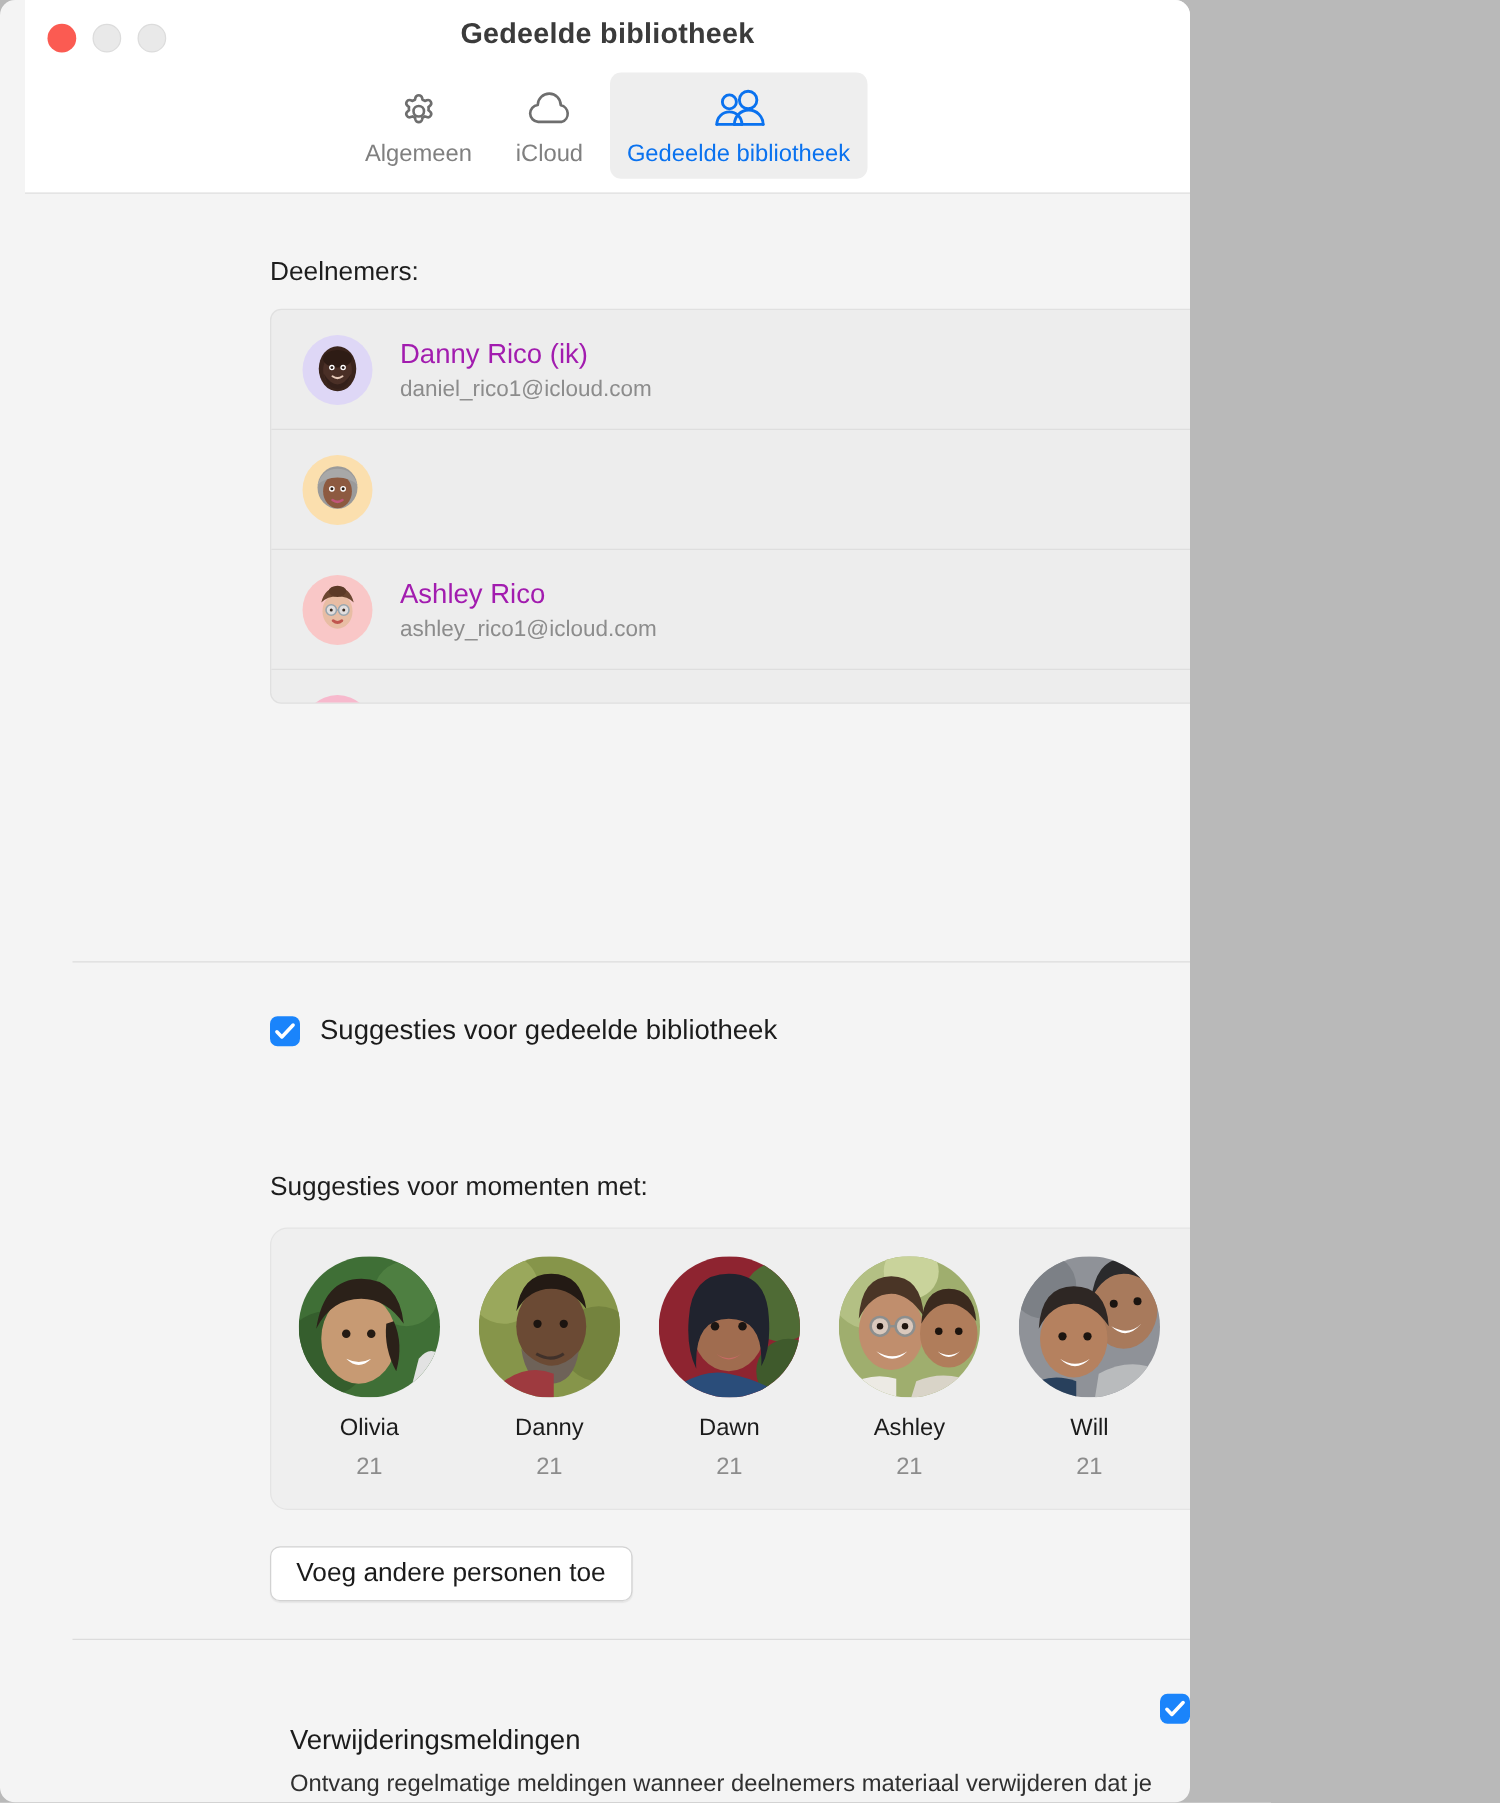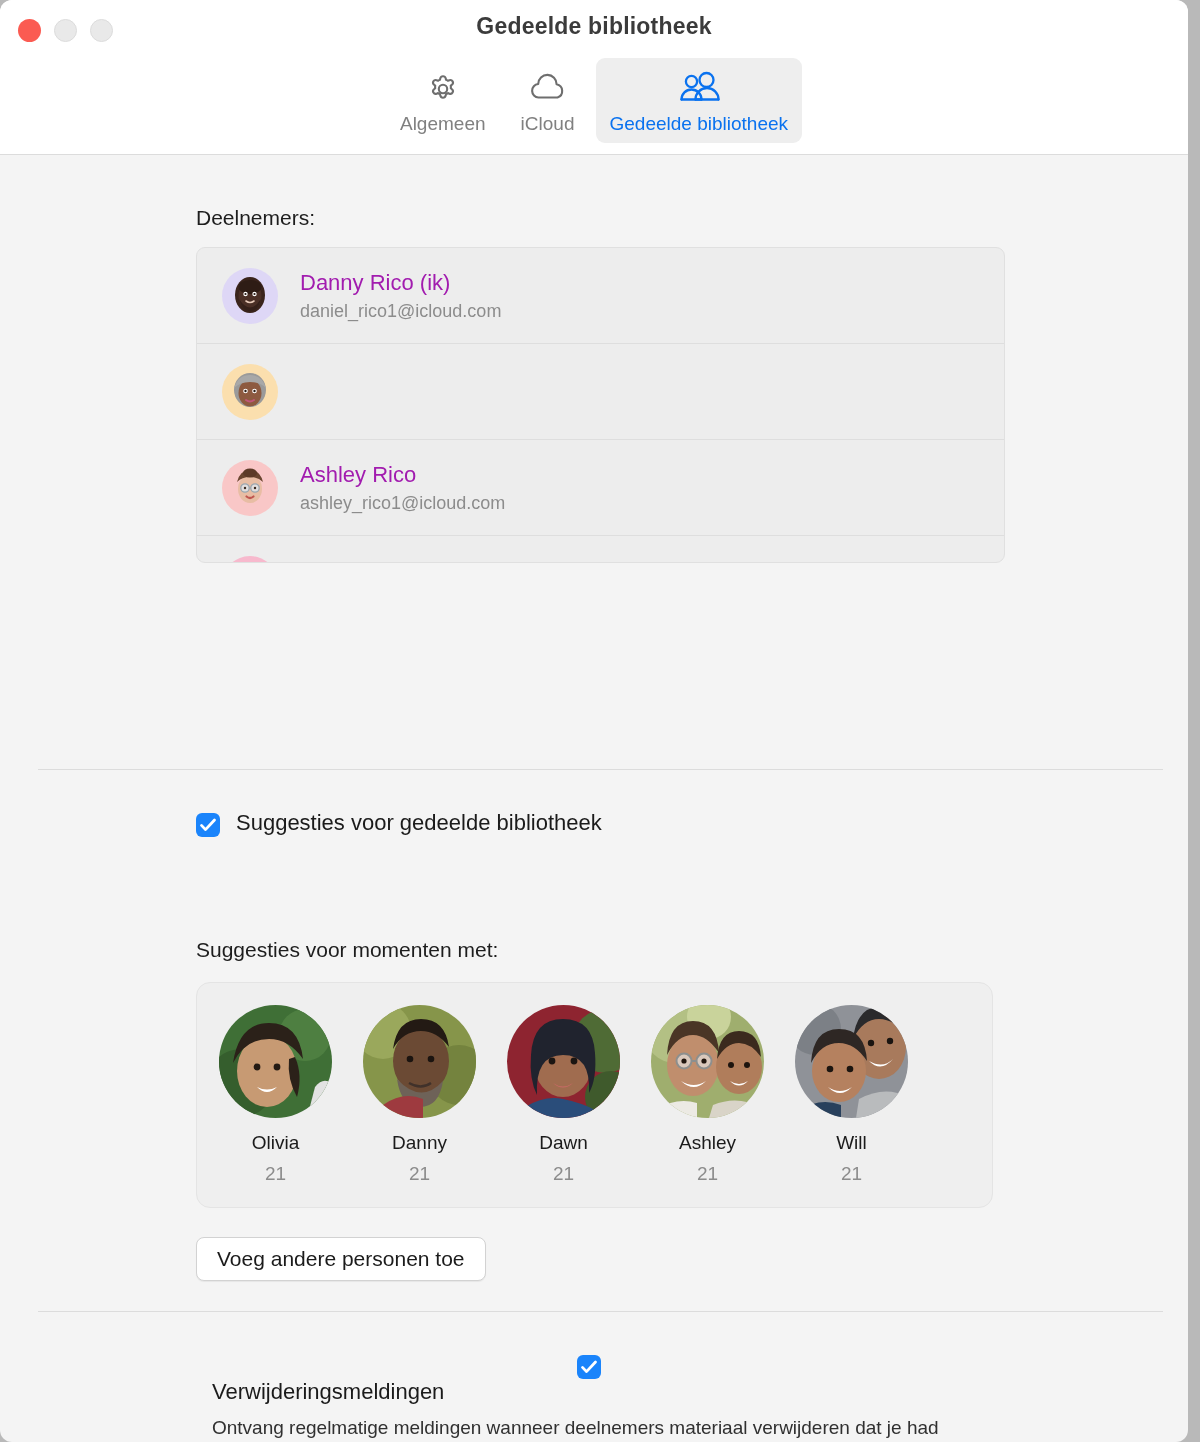--- a/index.html
+++ b/index.html
@@ -4,26 +4,27 @@
 <style>
   html, body {
     margin: 0;
     padding: 0;
     background: #b9b9b9;
     font-family: "Liberation Sans", sans-serif;
     -webkit-font-smoothing: antialiased;
   }
   .window {
     position: relative;
-    width: 1188px;
+    width: 952px;
     height: 1442px;
     background: #f4f4f4;
     border-radius: 12px;
     overflow: hidden;
     box-sizing: border-box;
+    padding-left: 20px;
   }
 
   
   .titlebar {
     position: relative;
     height: 155px;
     background: #ffffff;
     border-bottom: 1px solid #dcdcdc;
     box-sizing: border-box;
   }
@@ -164,21 +165,21 @@
     position: absolute;
     left: 38px;
     width: 1125px;
     height: 1px;
     background: #dcdcdc;
   }
 
   .checkrow {
     position: absolute;
     display: flex;
-    align-items: center;
+    align-items: flex-end;
   }
   .checkbox {
     width: 24px;
     height: 24px;
     border-radius: 6px;
     background: #1a84fb;
     position: relative;
     flex: 0 0 auto;
     margin-top: 3px;
   }

